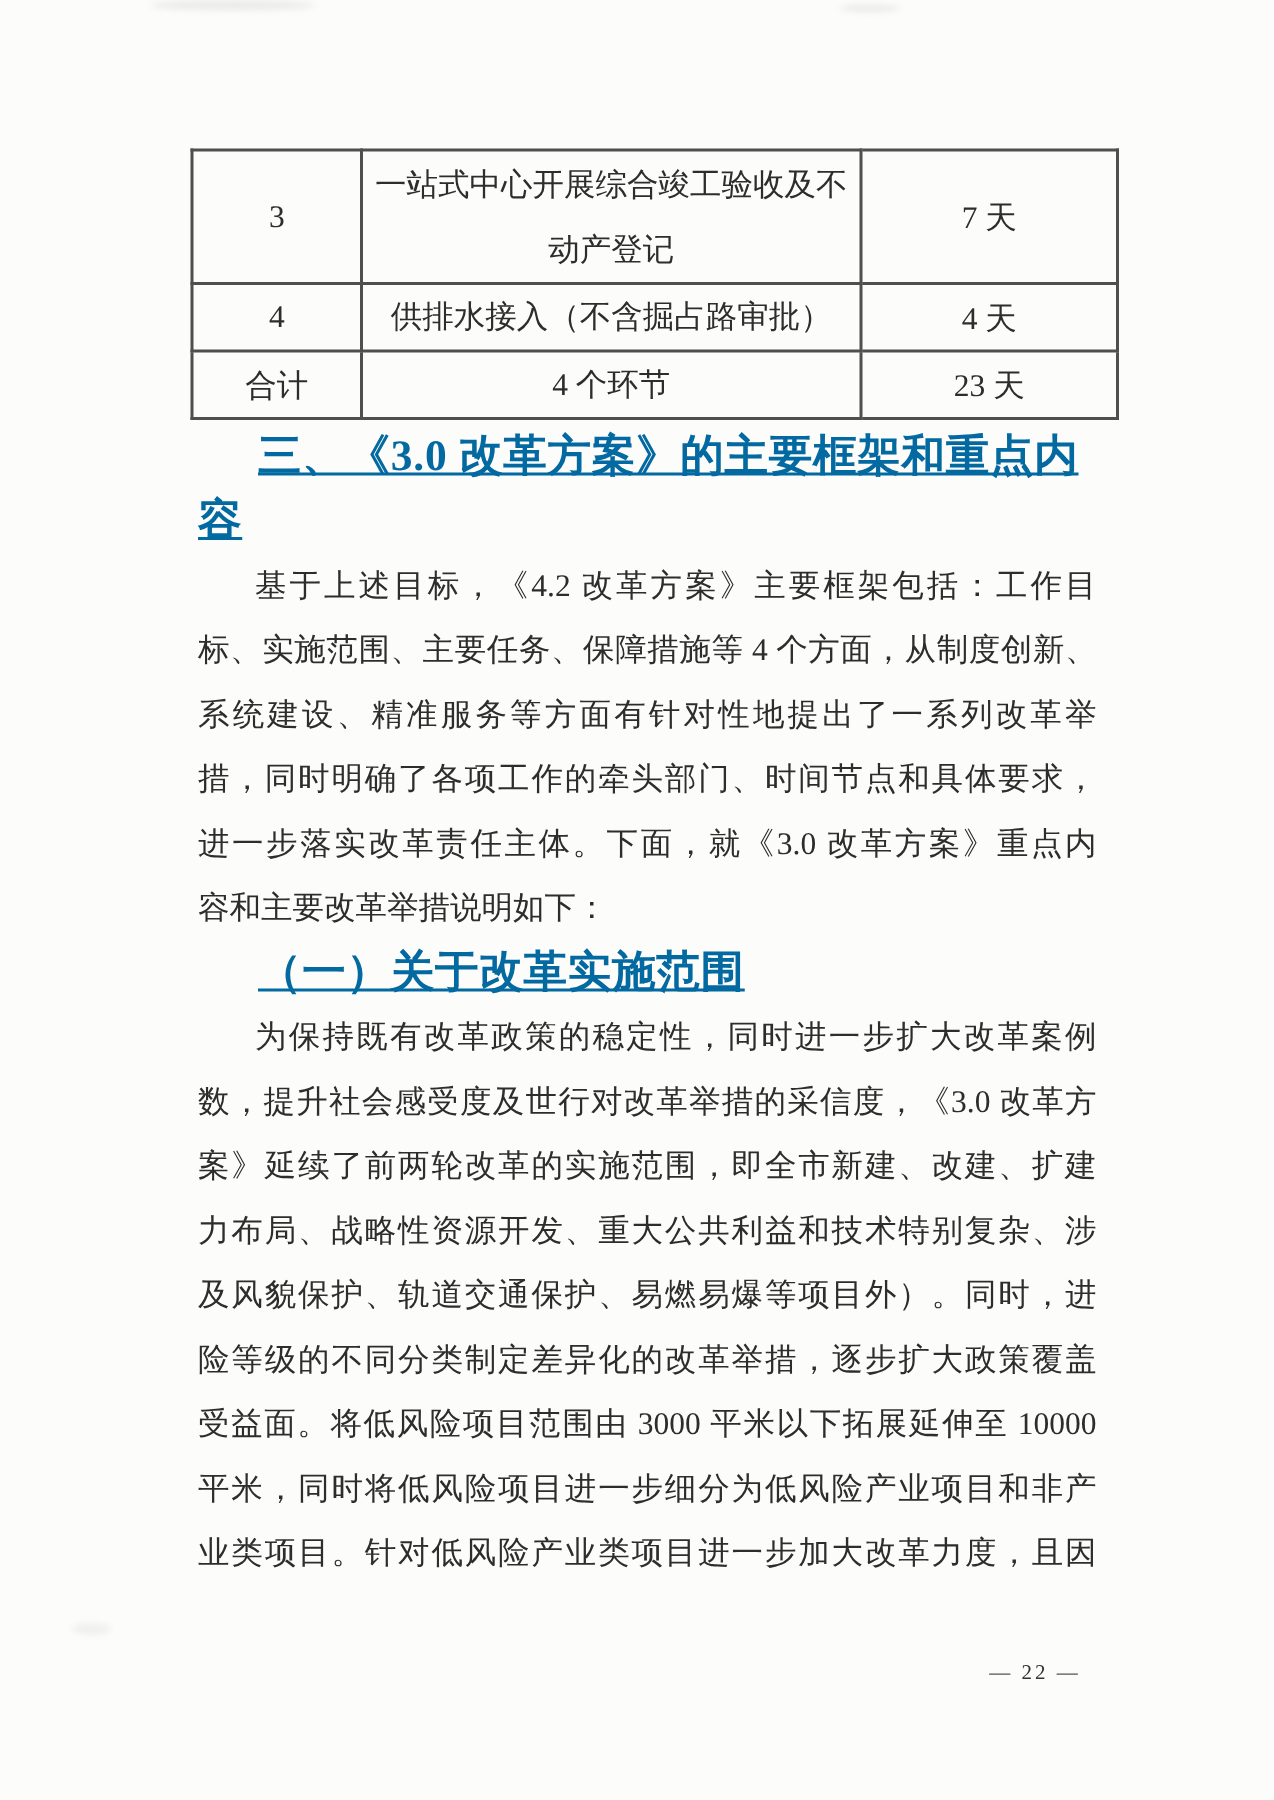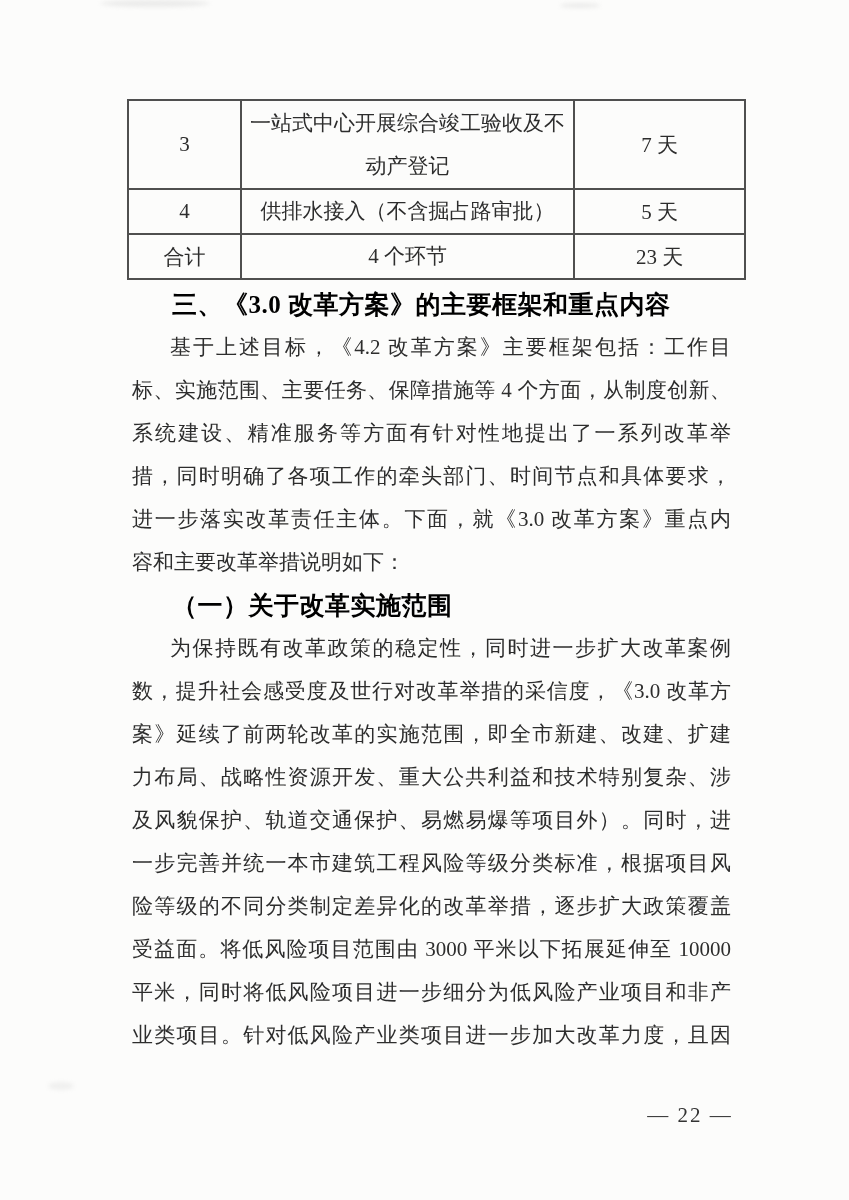--- a/index.html
+++ b/index.html
@@ -70,36 +70,37 @@
     line-height: 43px;
   }
   .content .line {
     text-align: justify;
     text-align-last: justify;
   }
   .para .line:first-child { text-indent: 38px; }
   .para.end-align .line:last-child { text-align-last: left; }
   .doc-heading {
     margin: 0;
-    font-size: 25px;
+    font-size: 29px;
     font-weight: 700;
-    color: #000000;
+    color: #0369a1;
     line-height: 43px;
     text-indent: 40px;
     letter-spacing: 0.5px;
+    text-decoration: underline;
   }
 
   
   .page-number {
     position: absolute;
     left: 600px;
     top: 1094px;
     width: 180px;
     text-align: center;
-    font-size: 21px;
+    font-size: 14px;
     line-height: 43px;
     color: #333;
     letter-spacing: 2px;
   }
 </style>
 </head>
 <body>
 
 <div class="page">
 
@@ -115,21 +116,21 @@
             <div class="line">一站式中心开展综合竣工验收及不</div>
             <div class="line">动产登记</div>
           </td>
         <td class="col-days">7 天</td>
       </tr>
       <tr class="row-mid">
         <td class="col-num">4</td>
         <td class="col-item">
             <div class="line">供排水接入（不含掘占路审批）</div>
           </td>
-        <td class="col-days">5 天</td>
+        <td class="col-days">4 天</td>
       </tr>
       <tr class="row-short">
         <td class="col-num">合计</td>
         <td class="col-item">
             <div class="line">4 个环节</div>
           </td>
         <td class="col-days">23 天</td>
       </tr>
     </tbody>
   </table>
@@ -144,21 +145,20 @@
         <div class="line">进一步落实改革责任主体。下面，就《3.0 改革方案》重点内</div>
         <div class="line">容和主要改革举措说明如下：</div>
       </div>
     <h3 class="doc-heading">（一）关于改革实施范围</h3>
     <div class="para">
         <div class="line">为保持既有改革政策的稳定性，同时进一步扩大改革案例</div>
         <div class="line">数，提升社会感受度及世行对改革举措的采信度，《3.0 改革方</div>
         <div class="line">案》延续了前两轮改革的实施范围，即全市新建、改建、扩建</div>
         <div class="line">力布局、战略性资源开发、重大公共利益和技术特别复杂、涉</div>
         <div class="line">及风貌保护、轨道交通保护、易燃易爆等项目外）。同时，进</div>
-        <div class="line">一步完善并统一本市建筑工程风险等级分类标准，根据项目风</div>
         <div class="line">险等级的不同分类制定差异化的改革举措，逐步扩大政策覆盖</div>
         <div class="line">受益面。将低风险项目范围由 3000 平米以下拓展延伸至 10000</div>
         <div class="line">平米，同时将低风险项目进一步细分为低风险产业项目和非产</div>
         <div class="line">业类项目。针对低风险产业类项目进一步加大改革力度，且因</div>
       </div>
   </div>
 
   <div class="page-number">— 22 —</div>
 
 </div>

